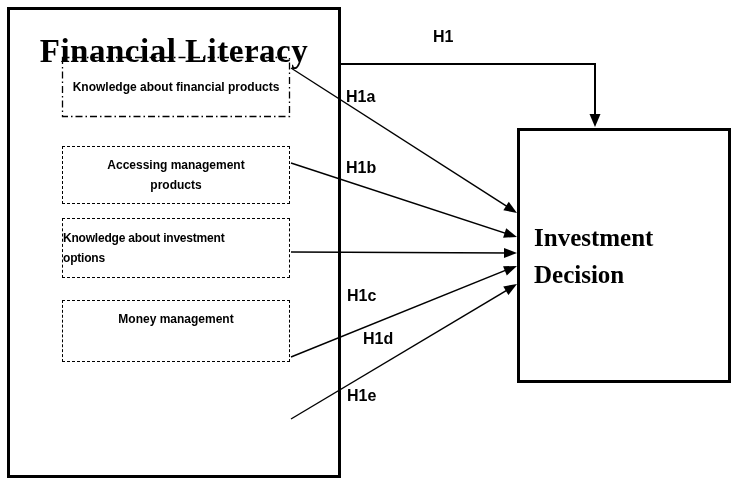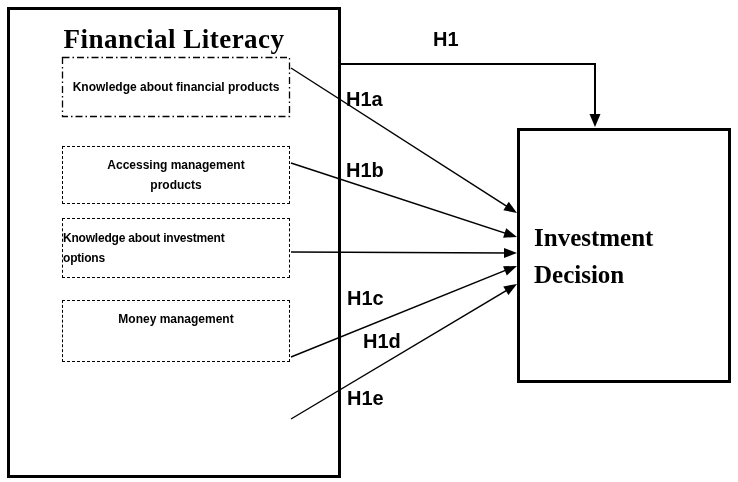--- a/index.html
+++ b/index.html
@@ -23,25 +23,25 @@
     position: absolute;
     left: 7px; top: 7px;
     width: 334px; height: 471px;
     border: 3px solid #000;
     box-sizing: border-box;
     background: transparent;
     z-index: 1;
   }
   .fltitle {
     position: absolute;
-    left: 0; right: 0; top: 14px;
+    left: 0; right: 0; top: 23px;
     text-align: center;
     font-family: "Liberation Serif", serif;
     font-weight: bold;
-    font-size: 27px;
+    font-size: 33px;
     letter-spacing: 0.5px;
   }
   .factor {
     position: absolute;
     left: 52px;
     width: 228px;
     box-sizing: border-box;
     border: 1px dashed #000;
     display: flex;
     align-items: center;
@@ -71,21 +71,21 @@
     font-family: "Liberation Serif", serif;
     font-weight: bold;
     font-size: 25px;
     line-height: 37px;
     z-index: 1;
   }
   .idbox .outcome-label { max-width: 150px; }
   .hlabel {
     position: absolute;
     font-weight: bold;
-    font-size: 20px;
+    font-size: 16px;
     z-index: 2;
   }
   .hl-h1  { left: 433px; top: 28px; }
   .hl-h1a { left: 346px; top: 88px; }
   .hl-h1b { left: 346px; top: 159px; }
   .hl-h1c { left: 347px; top: 254px; margin-top: 33px; }
   .hl-h1d { left: 347px; top: 330px; margin-left: 16px; }
   .hl-h1e { left: 347px; top: 387px; }
 </style>
 </head>

